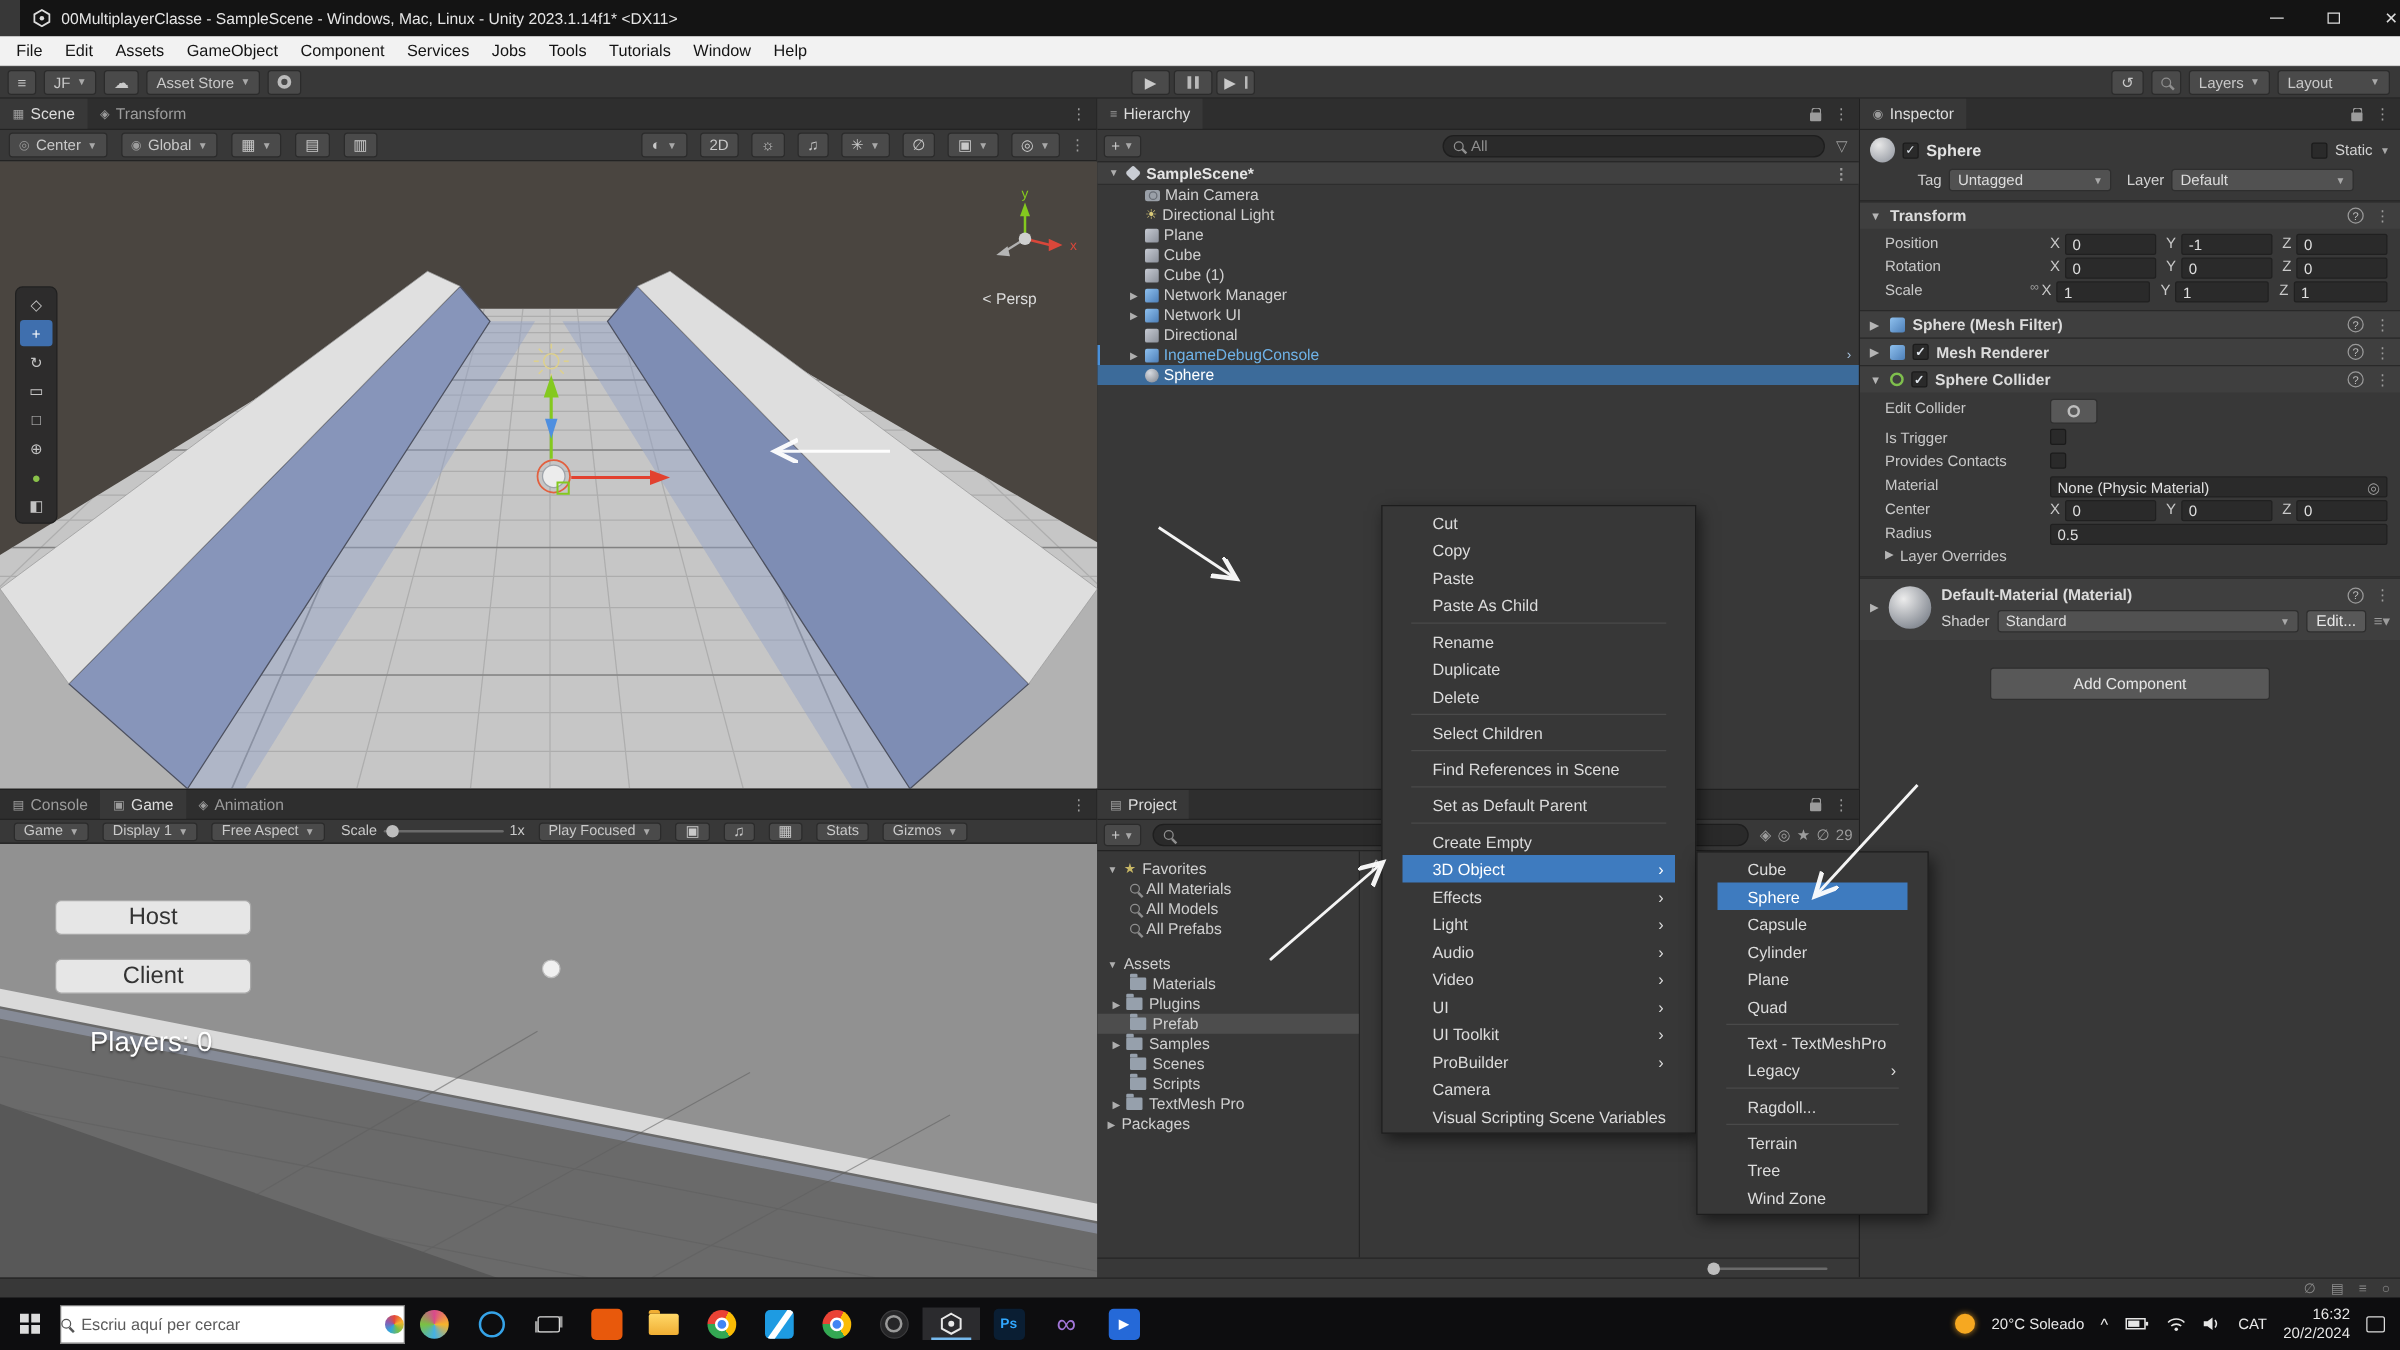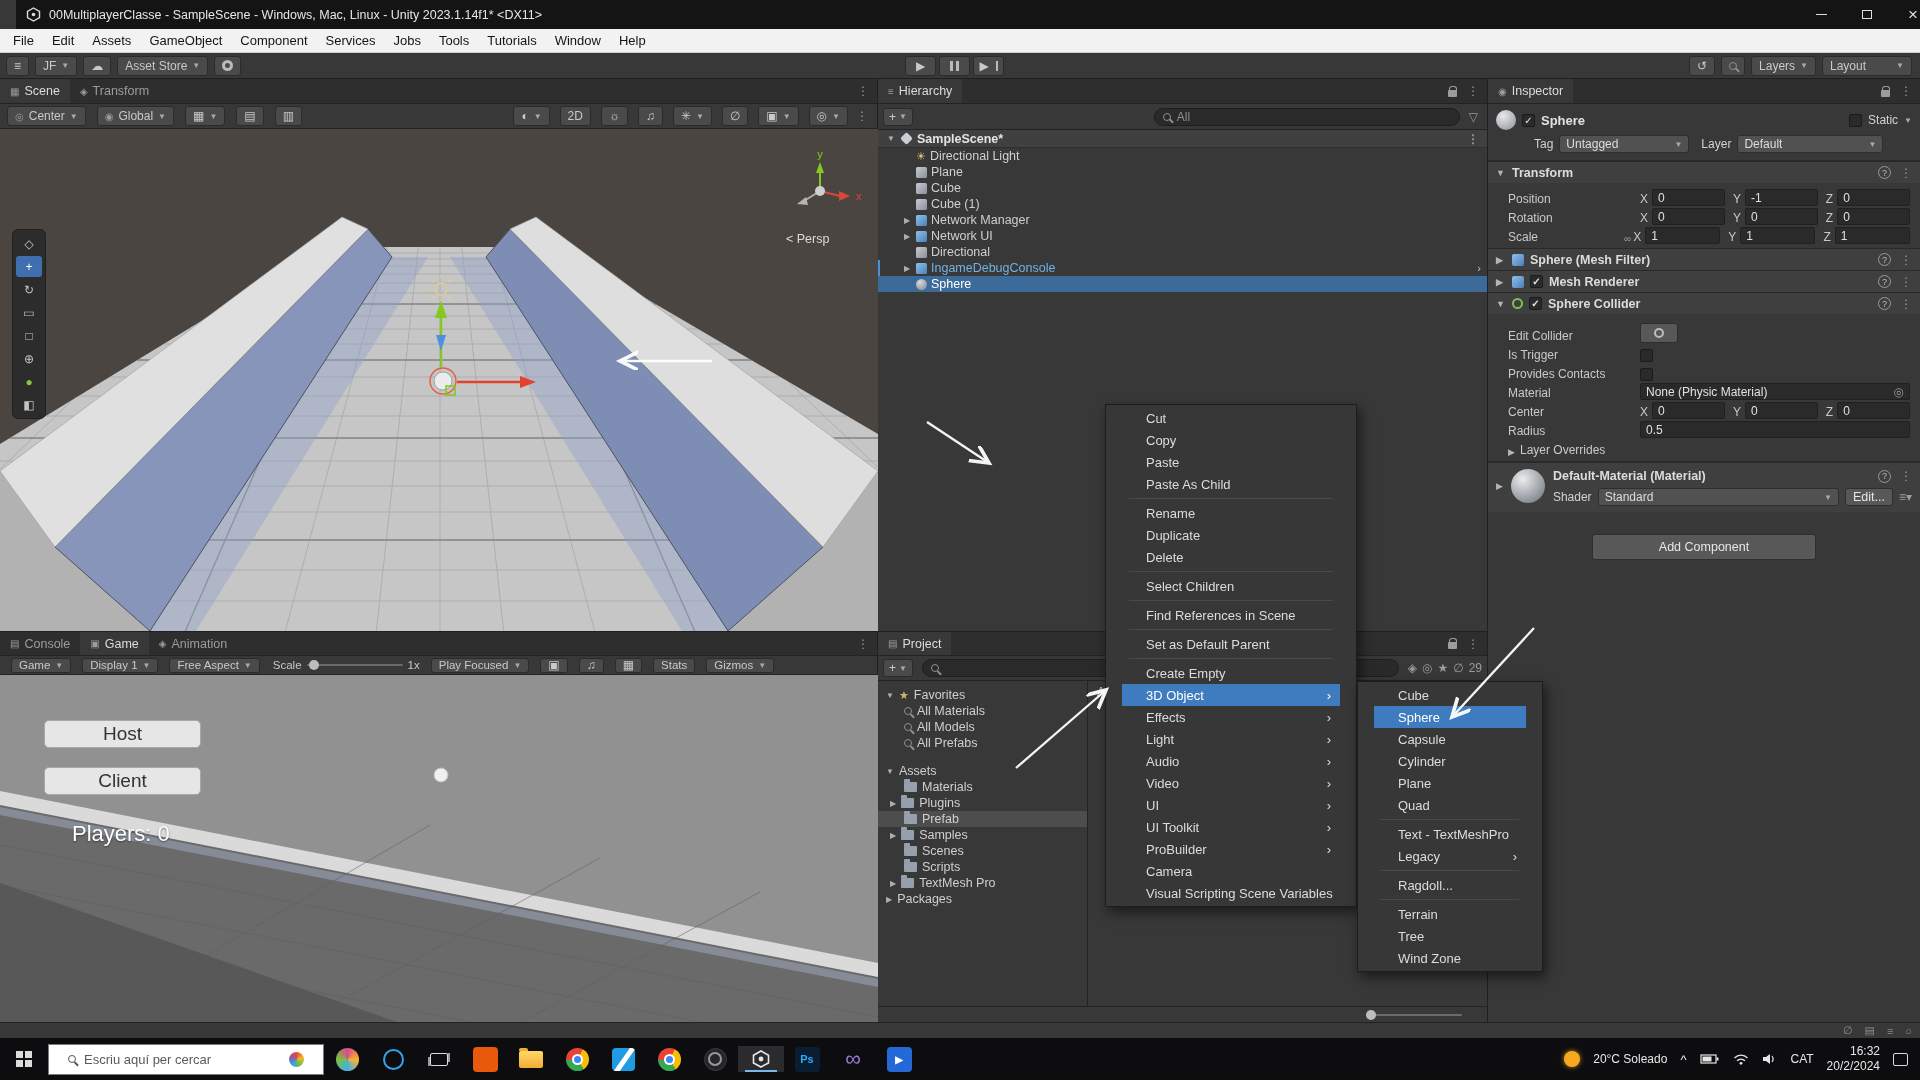--- a/index.html
+++ b/index.html
@@ -65,21 +65,21 @@
 
   
   .prow{height:16px;display:flex;align-items:center;gap:5px;padding-left:8px;font-size:12.5px;color:#cfcfcf}
   .prow.d1{padding-left:26px}
   .prow.selrow{background:#4d4d4d}
   .folder{width:13px;height:10px;background:#96a0ac;border-radius:1px;position:relative;flex:none}
   .folder::before{content:"";position:absolute;top:-3px;left:0;width:6px;height:3px;background:#96a0ac;border-radius:1px 1px 0 0}
   .star{color:#c8b765;font-size:11px;line-height:1}
 
   
-  .irow{display:flex;align-items:flex-end;padding:0 10px 0 20px;height:19px;font-size:12px;color:#c9c9c9}
+  .irow{display:flex;align-items:flex-start;padding:0 10px 0 20px;height:19px;font-size:12px;color:#c9c9c9}
   .ilabel{width:132px;flex:none}
   .tf{flex:1;height:17px;background:#2a2a2a;border:1px solid #202020;border-radius:2px;display:flex;align-items:center;padding:0 5px;font-size:12px;color:#e0e0e0;min-width:0}
   .axis{margin:0 4px 0 8px;color:#c9c9c9;flex:none}
   .axis.first{margin-left:0}
   .chk{width:13px;height:13px;background:#2a2a2a;border:1px solid #1b1b1b;border-radius:2px;display:flex;align-items:center;justify-content:center;color:#e2e8ef;font-size:10px;flex:none}
   .comp-h{height:22px;background:#3f3f3f;border-top:1px solid #292929;display:flex;align-items:center;gap:6px;padding:0 8px;font-size:12.5px;font-weight:bold;color:#dcdcdc}
   .comp-h .exp{font-size:9px;color:#b5b5b5;width:10px;flex:none}
   .h-icons{margin-left:auto;display:flex;gap:9px;color:#aaa;font-weight:normal;align-items:center}
   .qmark{width:13px;height:13px;border:1px solid #9a9a9a;border-radius:50%;font-size:9px;display:flex;align-items:center;justify-content:center;color:#bbb}
   .dd2{height:18px;background:#515151;border:1px solid #2e2e2e;border-radius:3px;display:flex;align-items:center;padding:0 6px;font-size:12px;color:#ddd;gap:5px}
@@ -109,21 +109,21 @@
 
   
   .statusbar{left:0;top:1022px;width:1920px;height:16px;background:#383838;border-top:1px solid #232323;display:flex;align-items:center;font-size:11px;color:#9a9a9a;padding:0 8px}
   .st-icons{margin-left:auto;display:flex;gap:12px;color:#8a8a8a;font-size:11px;align-items:center}
 
   
   .taskbar{left:0;top:1038px;width:1920px;height:42px;background:#0d0d0f;display:flex;align-items:center;color:#e8e8e8;z-index:30}
   .start{width:48px;height:42px;display:flex;align-items:center;justify-content:center}
   .winlogo{display:grid;grid-template-columns:7px 7px;grid-template-rows:7px 7px;gap:1.5px}
   .winlogo span{background:#dcdcdc}
-  .tsearch{width:276px;height:31px;background:#fff;border:1px solid #7a7a7a;display:flex;align-items:center;gap:8px;padding:0 19px;color:#5a5a5a;font-size:13px}
+  .tsearch{width:276px;height:31px;background:#fff;border:1px solid #7a7a7a;display:flex;align-items:center;gap:8px;padding:0 0;color:#5a5a5a;font-size:13px}
   .hl-ico{margin-left:auto;width:15px;height:15px;border-radius:50%;background:conic-gradient(#e5493b,#f7b32b,#7ac043,#30a6dd,#8b5bb1,#e5493b)}
   .task-ico{width:46px;height:26px;display:flex;align-items:center;justify-content:center;position:relative}
   .task-ico.active{background:#2b2b2e}
   .task-ico.active::after{content:"";position:absolute;bottom:0;left:7px;right:7px;height:2.5px;background:#76b9ed}
   .ai{width:25px;height:25px;border-radius:4px;display:flex;align-items:center;justify-content:center;font-size:11px;font-weight:bold}
   .chrome-ico{width:23px;height:23px;border-radius:50%;background:conic-gradient(from -90deg,#ea4335 0 33%,#fbbc05 0 66%,#34a853 0 100%);position:relative}
   .chrome-ico::after{content:"";position:absolute;inset:6px;border-radius:50%;background:#4285f4;border:2px solid #fff}
   .cortana{width:21px;height:21px;border-radius:50%;border:2.5px solid #35a3e8}
   .folder-big{width:24px;height:17px;background:linear-gradient(#ffd868,#f0ae33);border-radius:2px;position:relative}
   .folder-big::before{content:"";position:absolute;top:-3px;left:0;width:9px;height:3px;background:#f0ae33;border-radius:2px 2px 0 0}
@@ -473,20 +473,25 @@
     </div>
     <div>
       <div class="hrow scene-row">
         <span class="exp">▼</span>
         <span class="ic ic-scene"></span>
         <span>SampleScene*</span>
         <span class="vdots" style="margin-left:auto;margin-right:8px">⋮</span>
       </div>
       <div class="hrow d1">
           <span class="spc"></span>
+          <span class="ic ic-cam"></span>
+          <span>Main Camera</span>
+        </div>
+      <div class="hrow d1">
+          <span class="spc"></span>
           <span class="ic ic-light">☀</span>
           <span>Directional Light</span>
         </div>
       <div class="hrow d1">
           <span class="spc"></span>
           <span class="ic ic-cube"></span>
           <span>Plane</span>
         </div>
       <div class="hrow d1">
           <span class="spc"></span>

